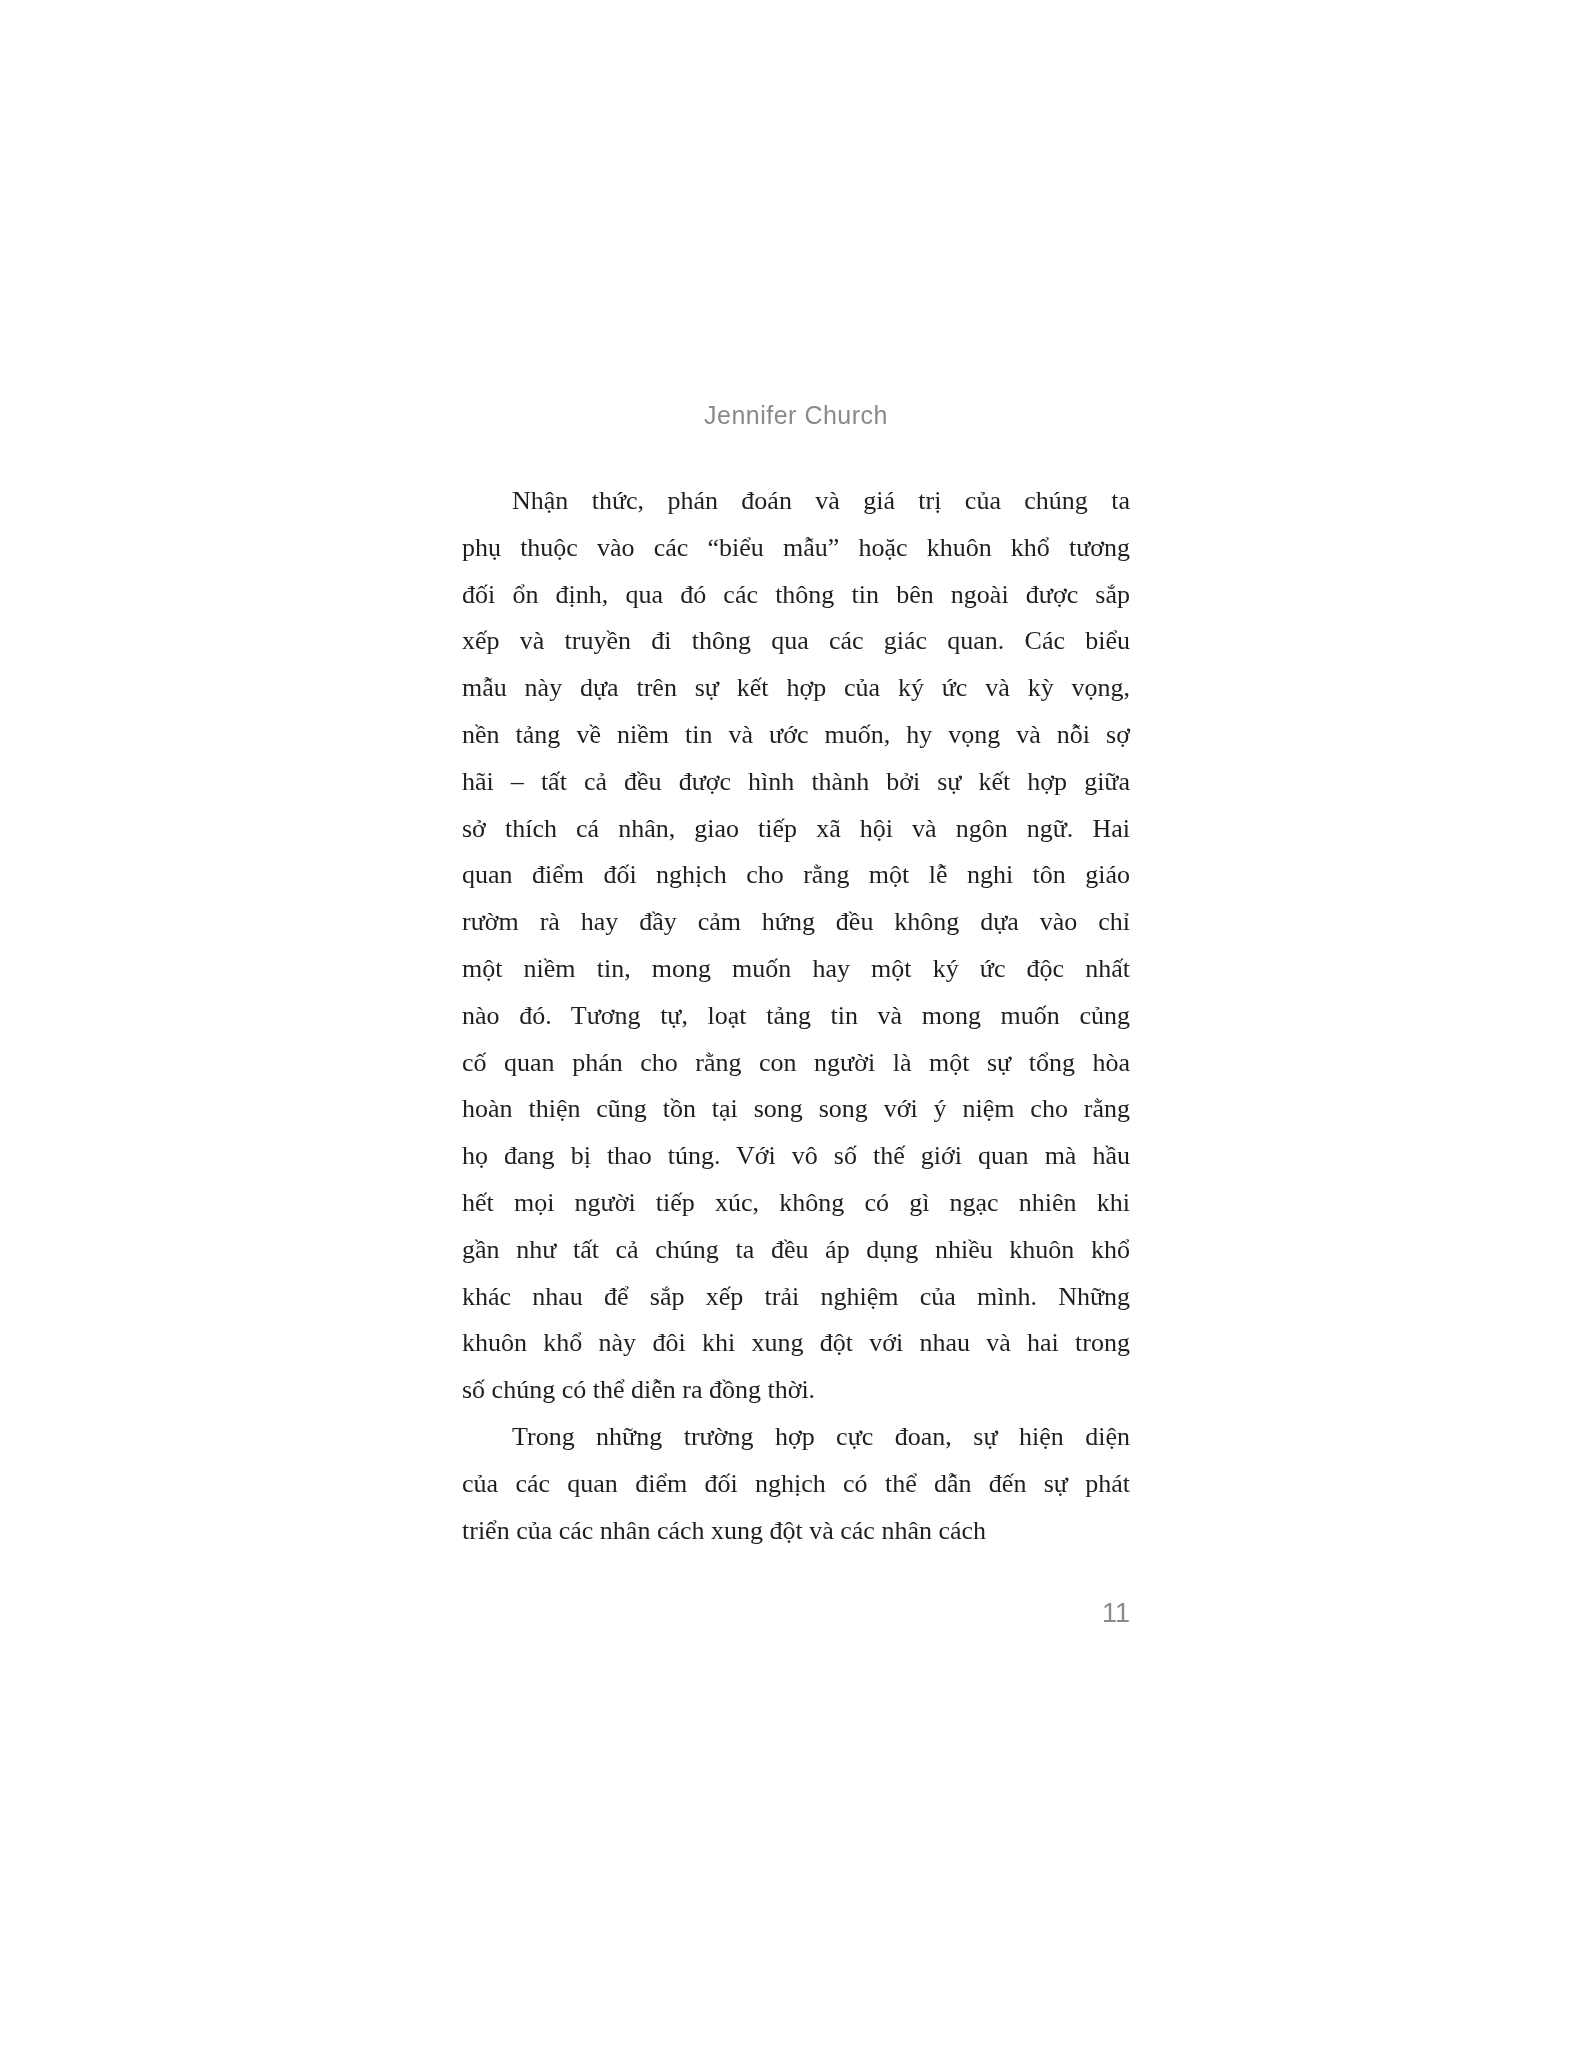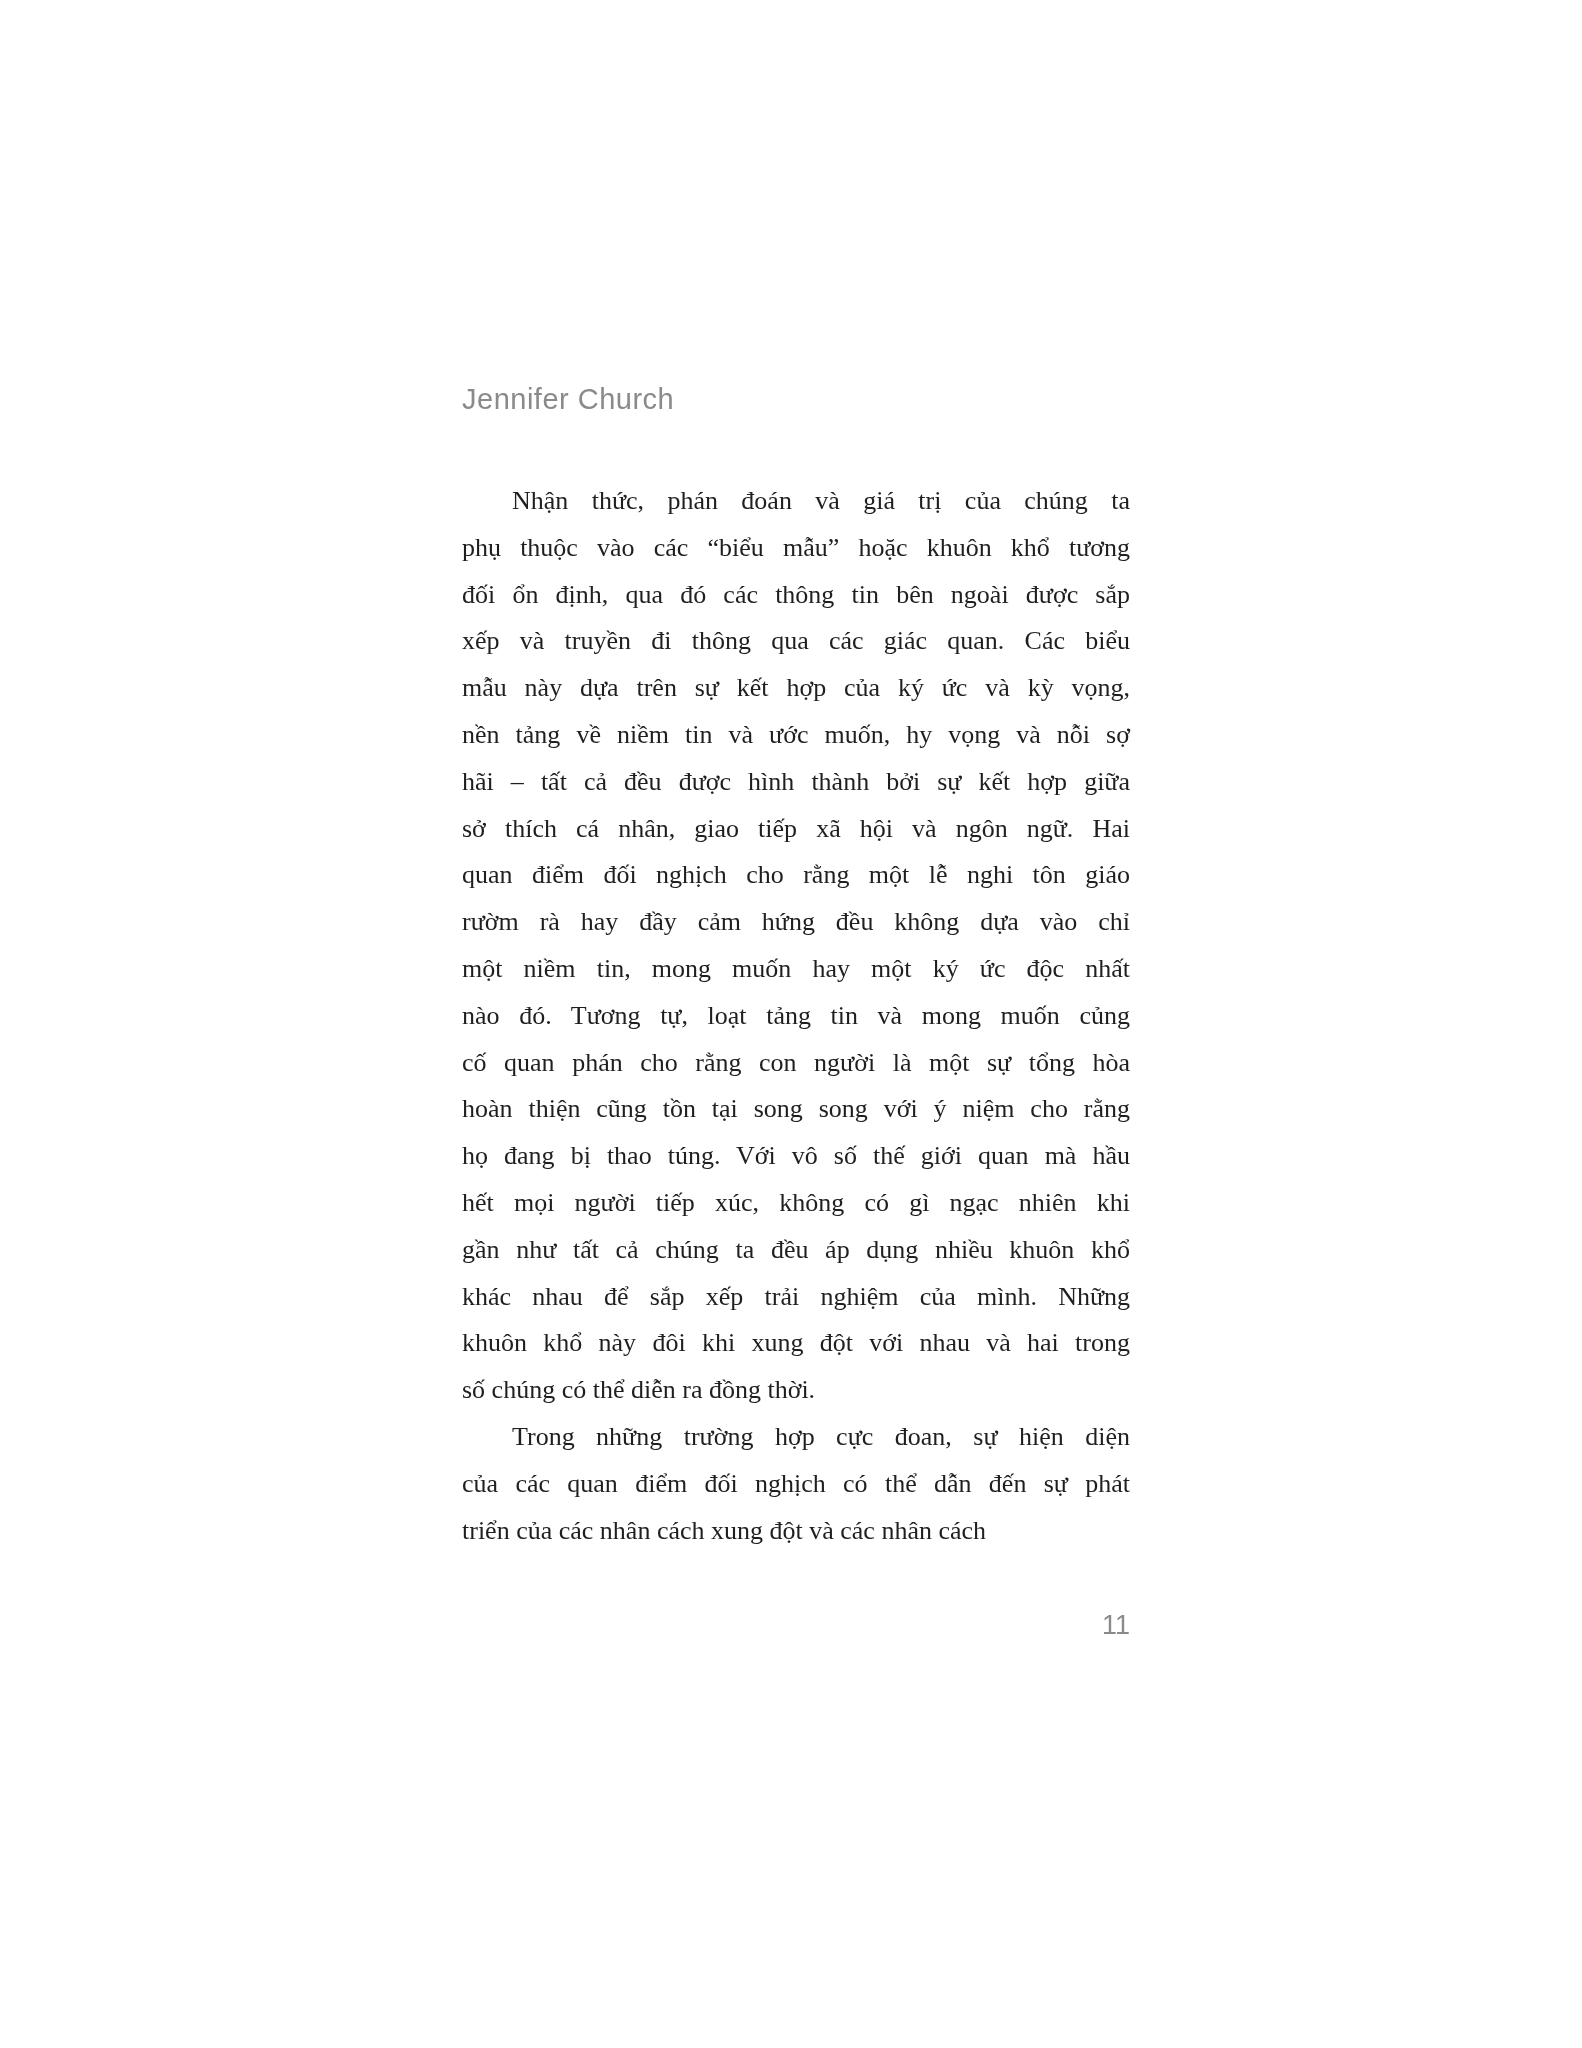--- a/index.html
+++ b/index.html
@@ -10,26 +10,26 @@
   .page {
     position: relative;
     width: 1582px;
     height: 2048px;
     background: #ffffff;
     overflow: hidden;
     font-family: "Liberation Serif", "DejaVu Serif", serif;
   }
   .running-header {
     position: absolute;
-    top: 380px;
+    top: 396px;
     left: 462px;
     width: 668px;
-    text-align: left;
+    text-align: center;
     font-family: "Liberation Sans", "DejaVu Sans", sans-serif;
-    font-size: 29px;
+    font-size: 25px;
     line-height: 38px;
     color: var(--muted-color, #8a8a8a);
     letter-spacing: 0.5px;
   }
   .body-text {
     position: absolute;
     top: 478px;
     left: 462px;
     width: 668px;
     color: var(--text-color, #1f1f1f);
@@ -52,21 +52,20 @@
   }
   .page-number {
     position: absolute;
     top: 1598px;
     left: 462px;
     width: 668px;
     text-align: right;
     font-family: "Liberation Sans", "DejaVu Sans", sans-serif;
     font-size: 27px;
     color: var(--muted-color, #8a8a8a);
-    margin-top: 12px;
   }
 </style>
 </head>
 <body>
 
 <div class="page">
   <div class="running-header">Jennifer Church</div>
 
   <div class="body-text" id="body-text">
       <div class="para">

